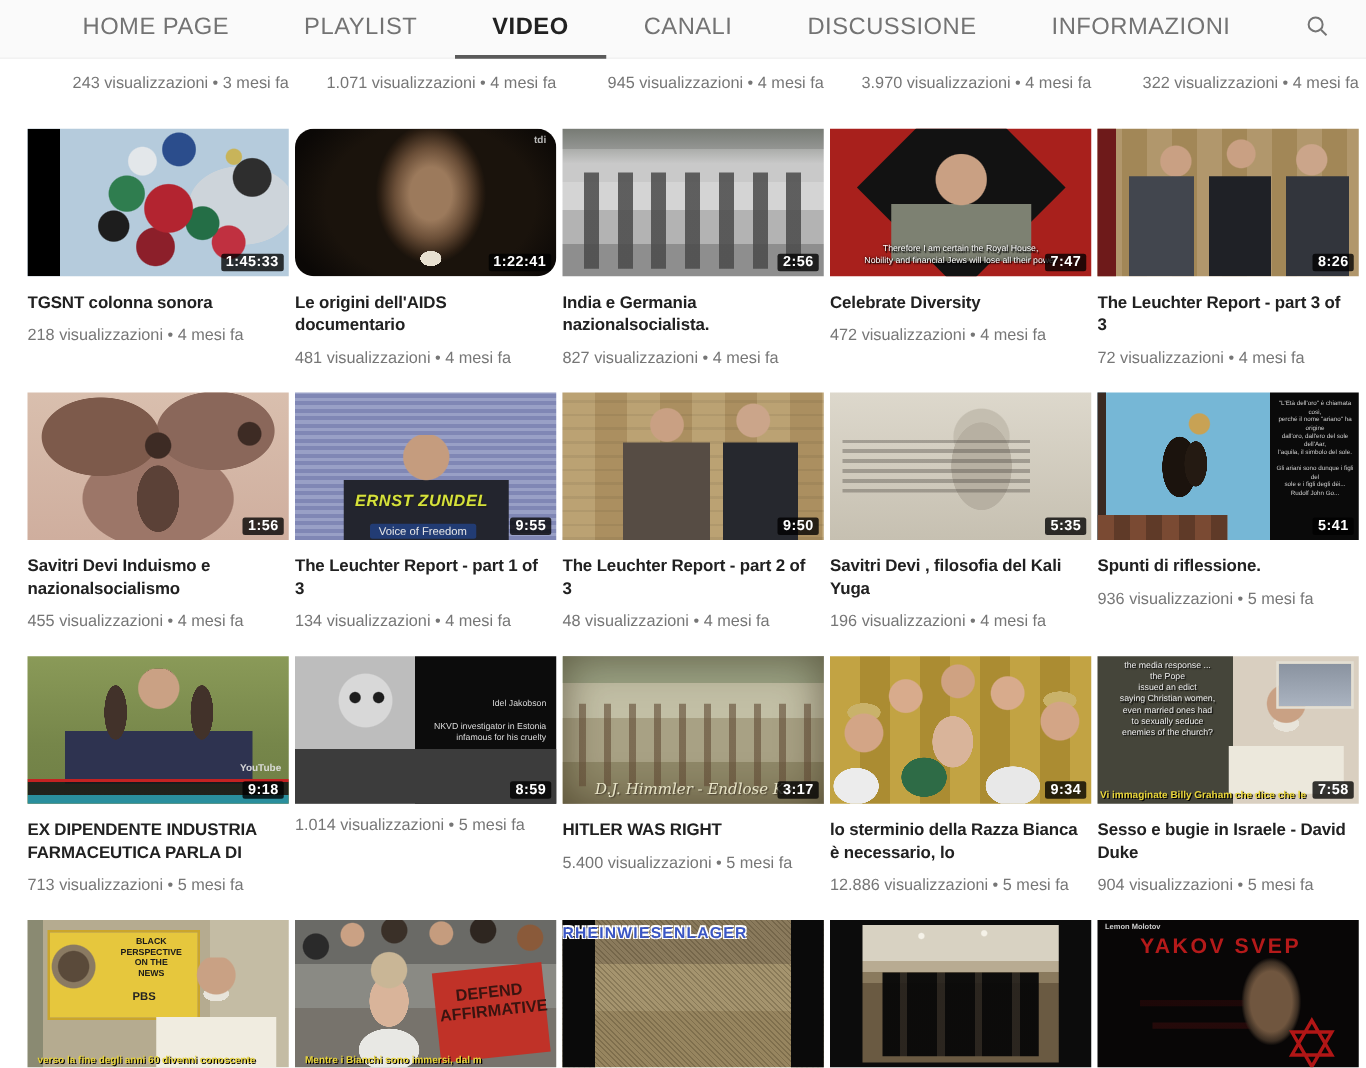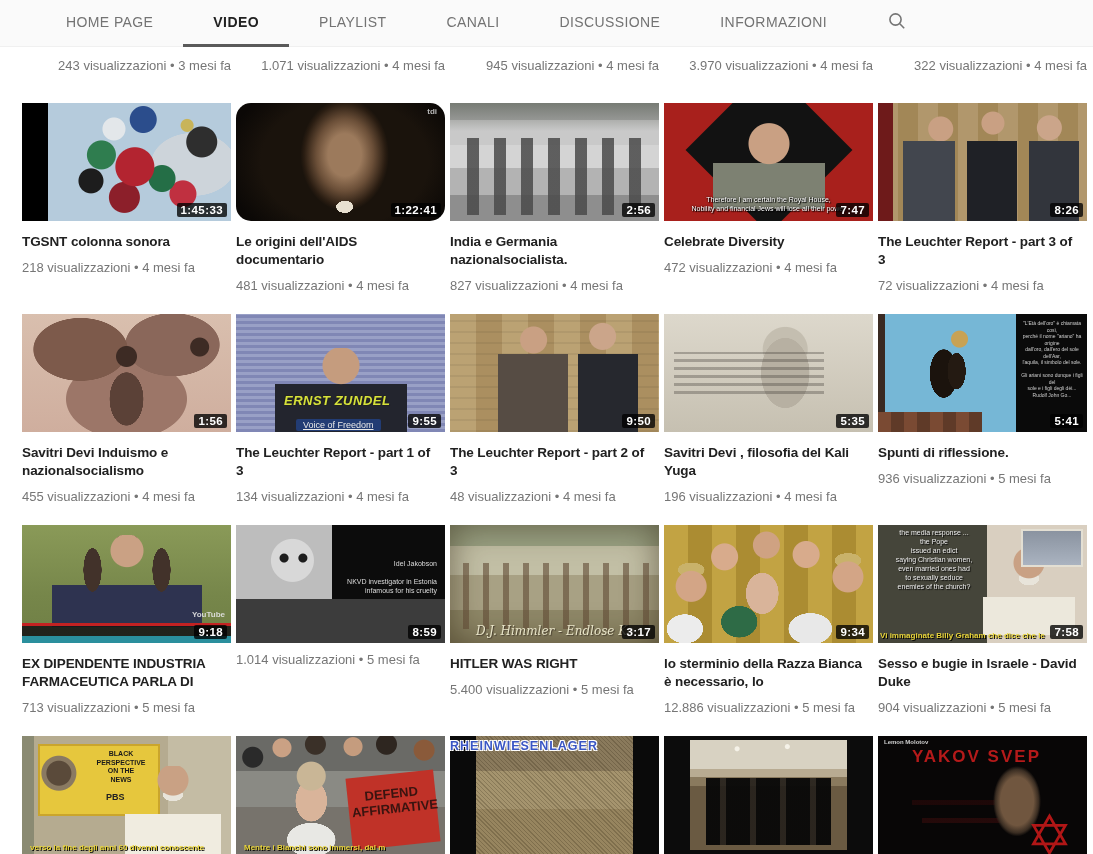--- a/index.html
+++ b/index.html
@@ -2,21 +2,21 @@
 <html><head>
 <meta charset="utf-8">
 <style>
   html,body{margin:0;padding:0;}
   body{
     width:1093px;height:854px;overflow:hidden;background:#fff;position:relative;
     font-family:"Liberation Sans",sans-serif;-webkit-font-smoothing:antialiased;
   }
   
   .navbar{height:47px;background:#fafafa;display:flex;align-items:stretch;padding-left:36px;border-bottom:1px solid #f0f0f0;box-sizing:border-box;}
-  .tab{padding:0 30px;font-size:14px;letter-spacing:.4px;color:#737373;line-height:44px;height:47px;
+  .tab{padding:0 30px;font-size:19px;letter-spacing:.4px;color:#737373;line-height:44px;height:47px;
        box-sizing:border-box;border-bottom:3px solid transparent;cursor:pointer;text-transform:uppercase;}
   .tab.active{color:#212121;border-bottom-color:#5a5a5a;font-weight:bold;}
   .search-btn{display:flex;align-items:center;padding:0 14px;margin-left:16px;cursor:pointer;}
   
   .partial-row{display:flex;gap:5px;margin:2px 0 0 22px;height:54px;overflow:hidden;text-align:right;}
   .p-cell{width:209px;box-sizing:border-box;}
   .p-high{margin-top:0;}
   .p-low{margin-top:15px;}
   .video-row{display:flex;gap:5px;margin:0 0 20px 22px;align-items:flex-start;}
   .row-last{margin-bottom:0;}
@@ -83,21 +83,21 @@
     radial-gradient(ellipse 78px 52px at 72% 26%, #8a675a 0 60%, rgba(0,0,0,0) 61%),
     radial-gradient(ellipse 100px 66px at 50% 72%, #9c7668 0 60%, rgba(0,0,0,0) 61%),
     linear-gradient(#d9bfae,#cfae9e);}
   
   .art-zundel{background:repeating-linear-gradient(0deg,#8087b5 0 3px,#99a0c6 3px 6px);}
   .art-zundel::before{content:"";position:absolute;left:50%;bottom:-4px;transform:translateX(-50%);width:132px;height:88px;
     background:radial-gradient(circle at 50% 20%, #c59c7e 0 18px, rgba(0,0,0,0) 19px),
                linear-gradient(0deg,#23252e 0 52px, rgba(0,0,0,0) 52px);}
   .art-zundel .ov-0{left:48px;bottom:24px;color:#d6e23a;font-weight:bold;font-style:italic;font-size:13px;
     letter-spacing:.5px;text-shadow:1px 1px 0 #222,-1px -1px 0 #222;z-index:4;}
-  .art-zundel .ov-1{left:60px;bottom:1px;background:#223c74;color:#e8e8e8;font-size:9px;padding:1px 7px;border-radius:2px;z-index:4;text-decoration:underline;}
+  .art-zundel .ov-1{left:60px;bottom:1px;background:#223c74;color:#e8e8e8;font-size:9px;padding:1px 7px;border-radius:2px;z-index:4;}
   
   .art-leuchter2{background:
     radial-gradient(circle at 40% 22%, #c9a083 0 13px, rgba(0,0,0,0) 14px),
     radial-gradient(circle at 73% 19%, #cba58a 0 13px, rgba(0,0,0,0) 14px),
     repeating-linear-gradient(0deg, rgba(0,0,0,.06) 0 2px, rgba(0,0,0,0) 2px 11px),
     repeating-linear-gradient(90deg, #bba273 0 26px, #ab8f60 26px 52px);}
   .art-leuchter2::after{content:"";position:absolute;left:0;right:0;top:34%;bottom:0;
     background:linear-gradient(90deg, rgba(0,0,0,0) 0 48px, #564c44 48px 118px, rgba(0,0,0,0) 118px 128px,
       #26282e 128px 188px, rgba(0,0,0,0) 188px);}
   
@@ -223,22 +223,22 @@
     background:radial-gradient(ellipse 30px 44px at 50% 46%, #70563f 0 55%, #3a2d22 72%, rgba(0,0,0,0) 80%);}
   .art-yakov::after{content:"✡";position:absolute;right:14px;bottom:-14px;color:#c01818;font-size:56px;opacity:.92;z-index:4;}
   .art-yakov .ov-0{top:3px;left:6px;color:#cfcfcf;font-size:6px;font-weight:bold;z-index:4;}
   .art-yakov .ov-1{top:11px;left:34px;color:#b51a1a;font-size:17px;font-weight:bold;letter-spacing:2px;z-index:4;}
 </style>
 </head>
 <body>
 
 <div class="navbar">
   <div class="tab">HOME PAGE</div>
+  <div class="tab">PLAYLIST</div>
   <div class="tab active">VIDEO</div>
-  <div class="tab">PLAYLIST</div>
   <div class="tab">CANALI</div>
   <div class="tab">DISCUSSIONE</div>
   <div class="tab">INFORMAZIONI</div>
   <div class="search-btn">
     <span>
       <svg width="20" height="20" viewBox="0 0 20 20">
         <circle cx="8.5" cy="8.5" r="5.6" fill="none" stroke="#757575" stroke-width="1.6"></circle>
         <line x1="12.8" y1="12.8" x2="17.2" y2="17.2" stroke="#757575" stroke-width="1.6"></line>
       </svg>
     </span>

